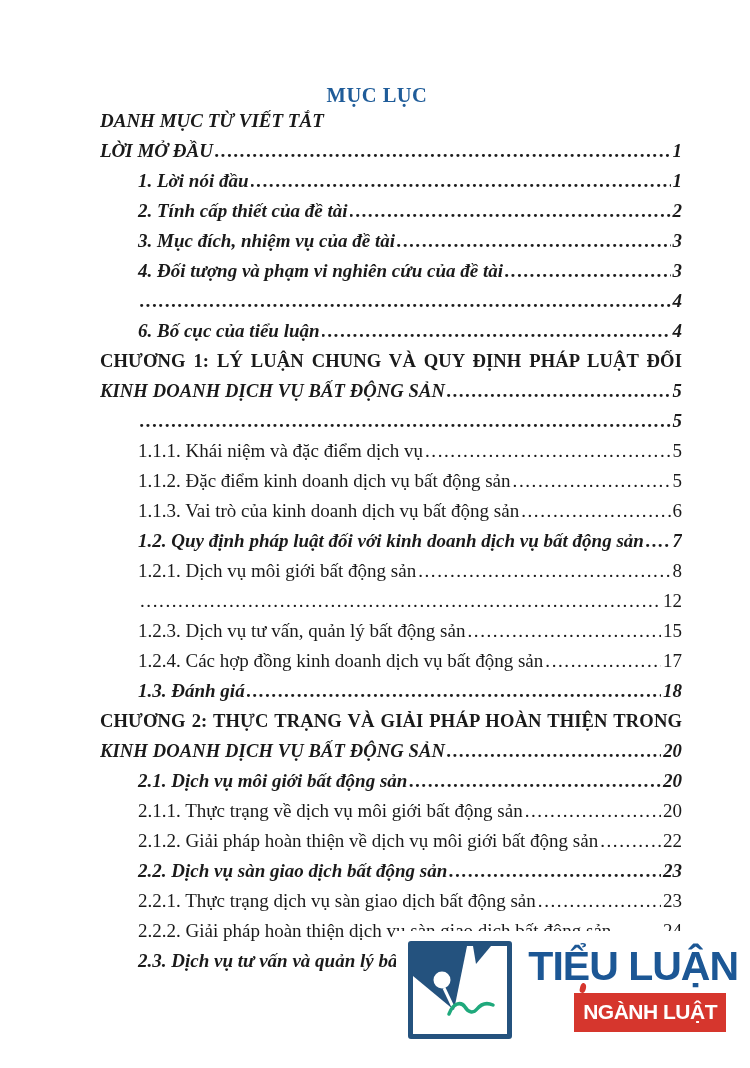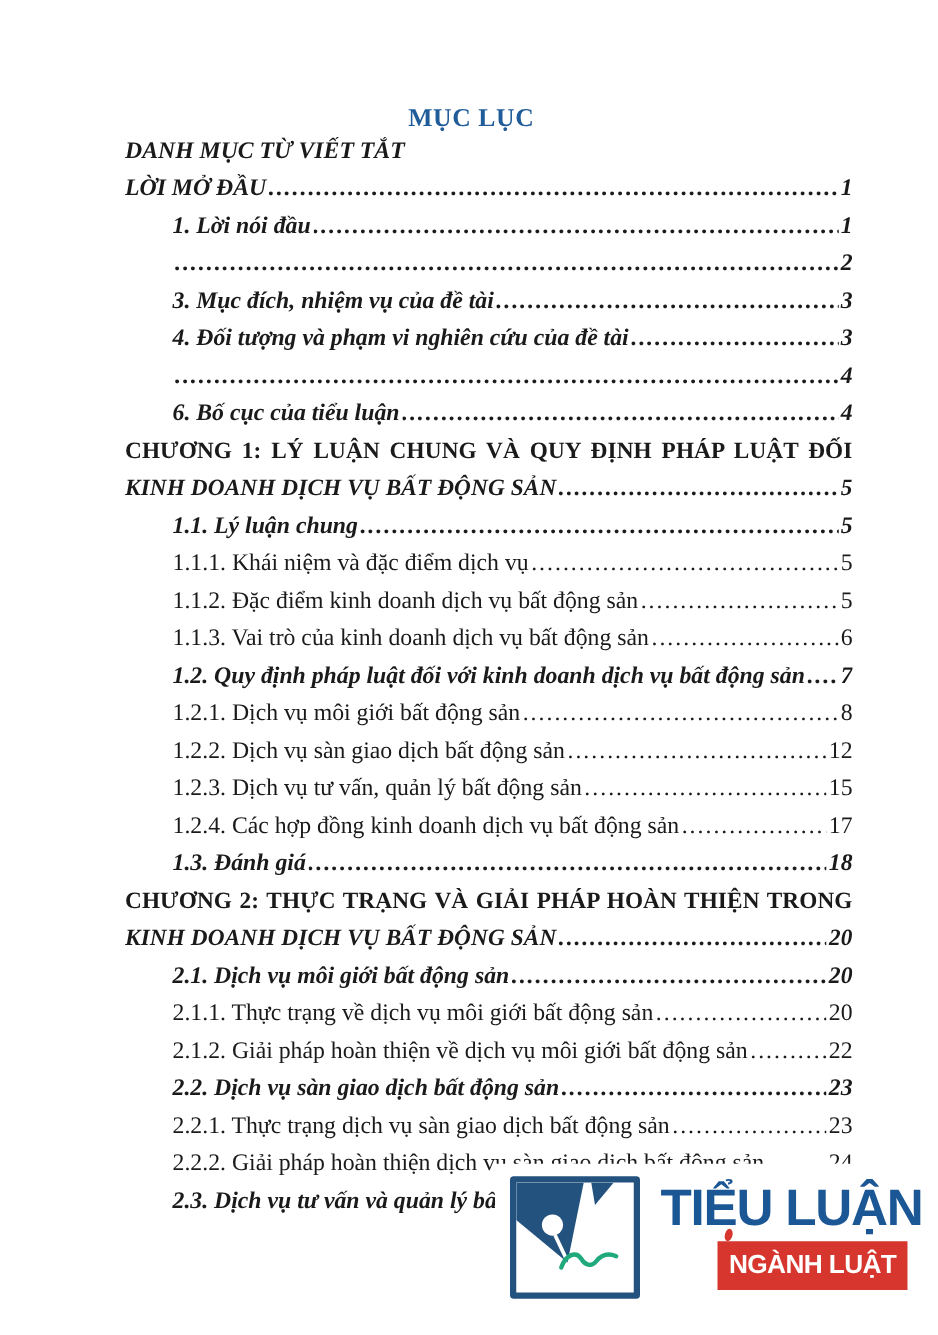--- a/index.html
+++ b/index.html
@@ -85,20 +85,21 @@
     <span class="t">LỜI MỞ ĐẦU</span>
     <span class="dots"></span>
     <span class="pg">1</span>
   </div>
         <div class="toc-row bold ind">
     <span class="t">1. Lời nói đầu</span>
     <span class="dots"></span>
     <span class="pg">1</span>
   </div>
         <div class="toc-row bold ind">
+    <span class="t">2. Tính cấp thiết của đề tài</span>
     <span class="dots"></span>
     <span class="pg">2</span>
   </div>
         <div class="toc-row bold ind">
     <span class="t">3. Mục đích, nhiệm vụ của đề tài</span>
     <span class="dots"></span>
     <span class="pg">3</span>
   </div>
         <div class="toc-row bold ind">
     <span class="t">4. Đối tượng và phạm vi nghiên cứu của đề tài</span>
@@ -116,21 +117,20 @@
   </div>
         <div class="toc-heading">
     <div class="h-line1">CHƯƠNG 1: LÝ LUẬN CHUNG VÀ QUY ĐỊNH PHÁP LUẬT ĐỐI VỚI</div>
     <div class="toc-row bold">
       <span class="t">KINH DOANH DỊCH VỤ BẤT ĐỘNG SẢN</span>
       <span class="dots"></span>
       <span class="pg">5</span>
     </div>
   </div>
         <div class="toc-row bold ind">
-    <span class="t">1.1. Lý luận chung</span>
     <span class="dots"></span>
     <span class="pg">5</span>
   </div>
         <div class="toc-row ind">
     <span class="t">1.1.1. Khái niệm và đặc điểm dịch vụ</span>
     <span class="dots"></span>
     <span class="pg">5</span>
   </div>
         <div class="toc-row ind">
     <span class="t">1.1.2. Đặc điểm kinh doanh dịch vụ bất động sản</span>
@@ -146,21 +146,20 @@
     <span class="t">1.2. Quy định pháp luật đối với kinh doanh dịch vụ bất động sản</span>
     <span class="dots"></span>
     <span class="pg">7</span>
   </div>
         <div class="toc-row ind">
     <span class="t">1.2.1. Dịch vụ môi giới bất động sản</span>
     <span class="dots"></span>
     <span class="pg">8</span>
   </div>
         <div class="toc-row ind">
-    <span class="t">1.2.2. Dịch vụ sàn giao dịch bất động sản</span>
     <span class="dots"></span>
     <span class="pg">12</span>
   </div>
         <div class="toc-row ind">
     <span class="t">1.2.3. Dịch vụ tư vấn, quản lý bất động sản</span>
     <span class="dots"></span>
     <span class="pg">15</span>
   </div>
         <div class="toc-row ind">
     <span class="t">1.2.4. Các hợp đồng kinh doanh dịch vụ bất động sản</span>

